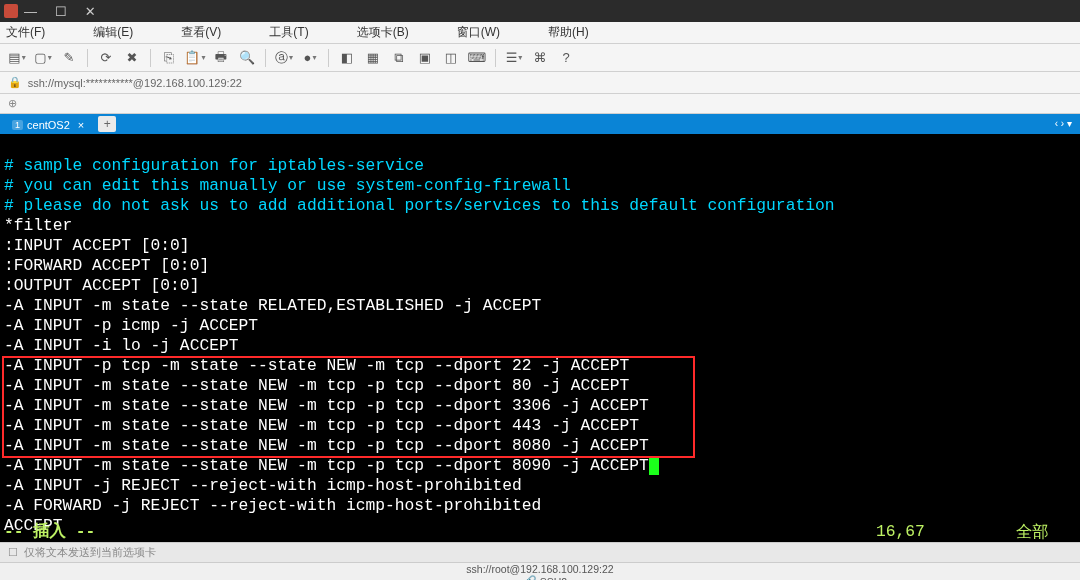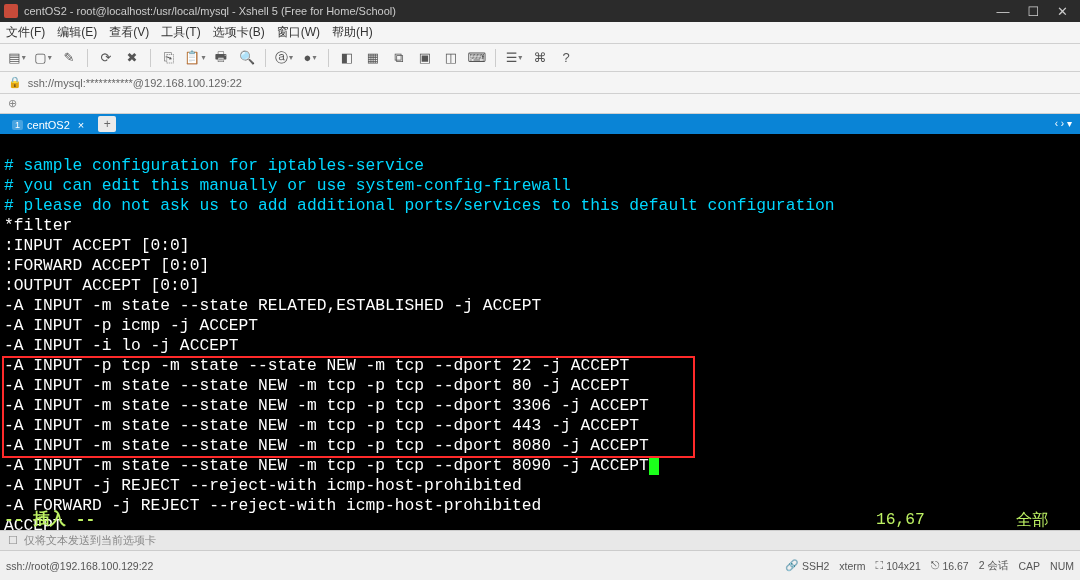--- a/index.html
+++ b/index.html
@@ -28,20 +28,21 @@
 .titlebar-controls span { cursor: default; }
 .menubar {
   background: #f5f5f5;
   display: flex;
   align-items: center;
   height: 22px;
   padding: 0 6px;
   border-bottom: 1px solid #d0d0d0;
   font-size: 12px;
   color: #333;
+  gap: 36px;
 }
 .menubar span { margin-right: 12px; }
 .toolbar {
   background: #f5f5f5;
   display: flex;
   align-items: center;
   height: 28px;
   padding: 0 6px;
   border-bottom: 1px solid #d0d0d0;
   gap: 4px;
@@ -143,36 +144,36 @@
   padding: 0 8px;
   font-size: 11px;
   color: #888;
   border-top: 1px solid #ccc;
 }
 .infobar .chk { margin-right: 6px; }
 .statusbar {
   background: #f0f0f0;
   display: flex;
   align-items: center;
-  height: 30px;
+  height: 18px;
   padding: 0 6px;
   font-size: 10.5px;
   color: #555;
   border-top: 1px solid #ccc;
+  flex-direction: column;
 }
 .statusbar .left { flex: 1; }
 .statusbar .seg { margin-left: 10px; display: inline-flex; align-items: center; gap: 3px; }
 .statusbar .seg .ic { font-size: 11px; }
 </style>
 </head>
 <body>
 
 <div class="titlebar">
   <div class="titlebar-icon"></div>
-  <div class="titlebar-title">centOS2 - root@localhost:/usr/local/mysql - Xshell 5 (Free for Home/School)</div>
   <div class="titlebar-controls">
     <span>—</span>
     <span>☐</span>
     <span>✕</span>
   </div>
 </div>
 
 <div class="menubar">
   <span>文件(F)</span>
   <span>编辑(E)</span>

